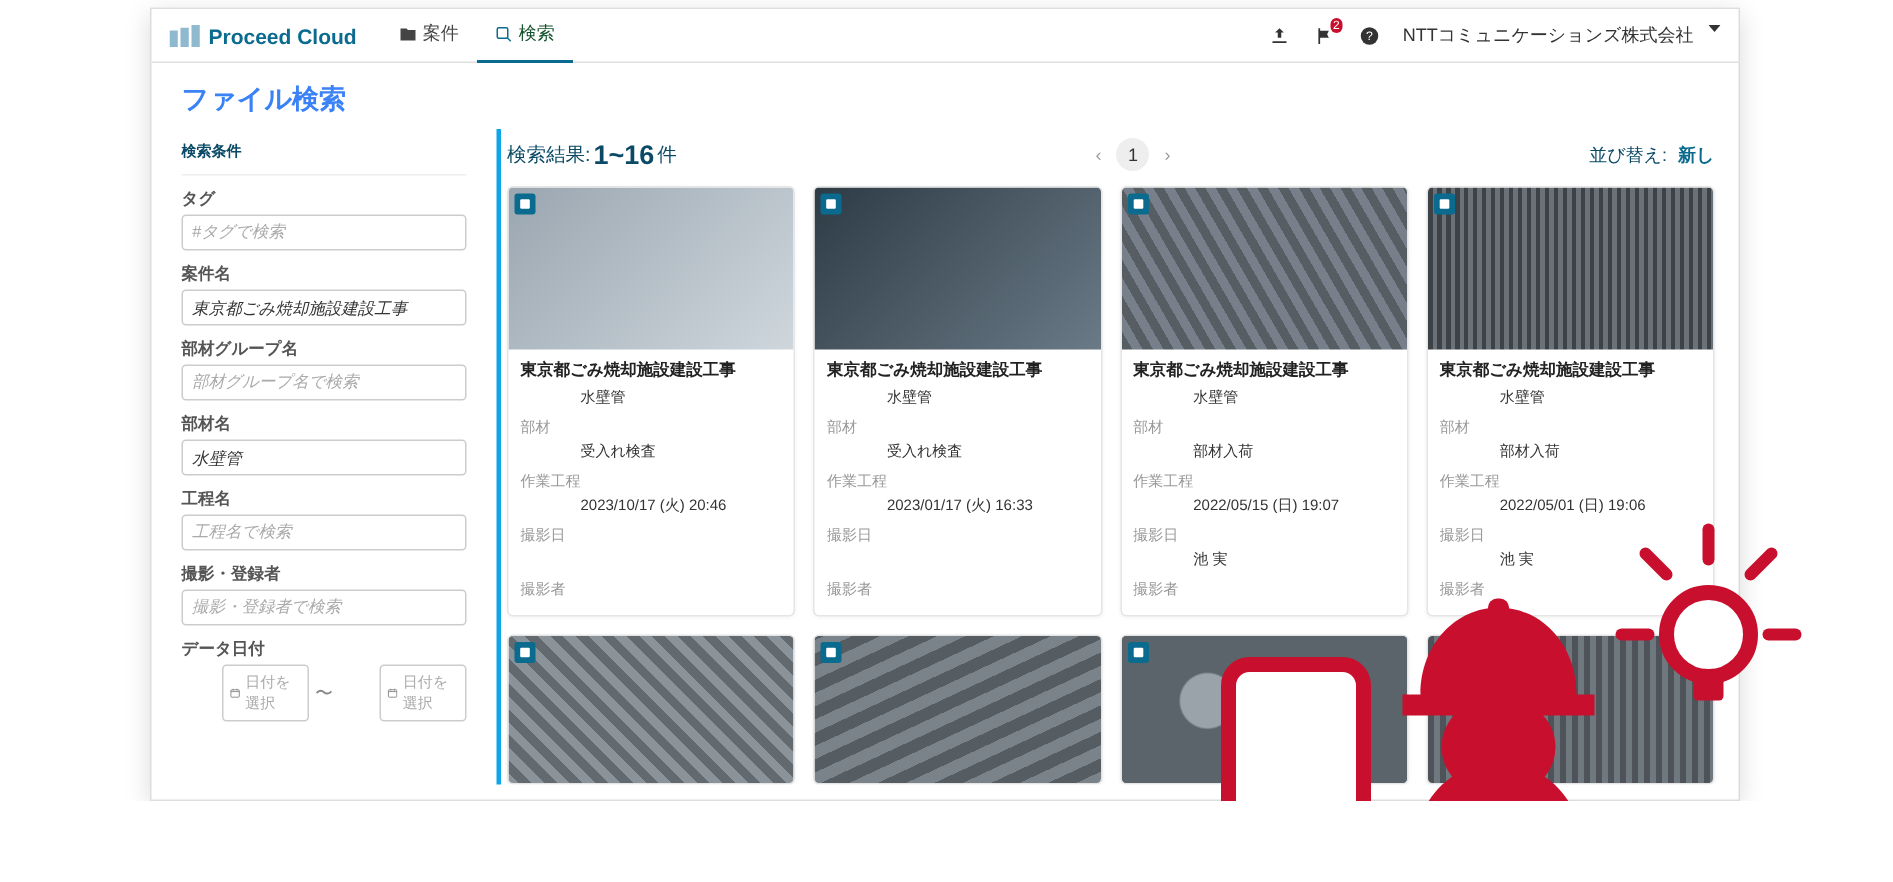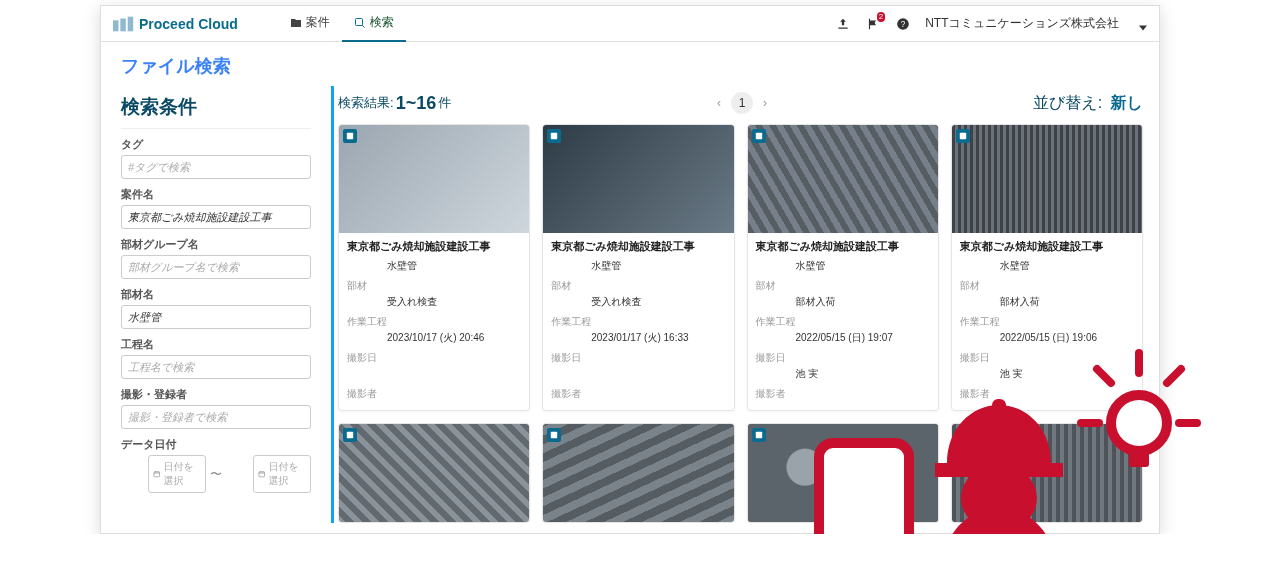--- a/index.html
+++ b/index.html
@@ -1,50 +1,50 @@
 <!DOCTYPE html>
 <html><head>
 <meta charset="utf-8">
 <style>
   * { box-sizing: border-box; margin: 0; padding: 0; }
   body { font-family: "Hiragino Sans", "Meiryo", sans-serif; background: #fff; color: #333; font-size: 12px; }
   .window { width: 1060px; margin: 5px 0 0 100px; background: #fff; border: 1px solid #ddd; box-shadow: 0 4px 16px rgba(0,0,0,0.15); position: relative; }
   
   .topbar { display: flex; align-items: center; height: 36px; border-bottom: 1px solid #e0e0e0; padding: 0 12px; }
-  .logo { display: flex; align-items: center; gap: 4px; margin-right: 40px; }
+  .logo { display: flex; align-items: center; gap: 4px; margin-right: 16px; }
   .logo-icon { width: 22px; height: 16px; }
   .logo-text { font-weight: bold; color: #0a6b8f; font-size: 14px; }
   .tabs { display: flex; height: 36px; }
   .tab { display: flex; align-items: center; gap: 4px; padding: 0 12px; font-size: 12px; color: #444; cursor: pointer; border-bottom: 2px solid transparent; }
   .tab.active { border-bottom-color: #0a6b8f; color: #14532d; }
   .topbar-right { margin-left: auto; display: flex; align-items: center; gap: 14px; font-size: 12px; }
   .topbar-icon { width: 16px; height: 16px; display:inline-flex; align-items:center; justify-content:center; position:relative; }
   .badge { position:absolute; top:-4px; right:-4px; background:#c8102e; color:#fff; font-size:8px; line-height:10px; padding:0 2px; border-radius:4px; }
-  .org { display:flex; align-items:flex-end; gap:20px; }
+  .org { display:flex; align-items:flex-start; gap:10px; }
   
   .page-title { padding: 12px 20px 8px; font-size: 18px; font-weight: bold; color: #3b82f6; }
   
   .body { display:flex; padding: 0 0 10px 0; }
   .sidebar { width: 230px; padding: 0 20px; }
-  .side-heading { font-size: 19px; font-weight: bold; color:#0a4a66; padding: 8px 0; border-bottom:1px solid #eee; margin-bottom:2px; }
+  .side-heading { font-size: 10px; font-weight: bold; color:#0a4a66; padding: 8px 0; border-bottom:1px solid #eee; margin-bottom:2px; }
   .field-label { font-size: 11px; color:#555; margin: 8px 0 3px; font-weight: bold; }
   .side-input { width:100%; border:1px solid #ccc; border-radius:3px; padding:5px 6px; font-size:11px; color:#333;font-style:italic; }
   .side-input::placeholder { color:#aaa; }
   .date-row { display:flex; align-items:center; gap:4px; }
   .date-input { flex:1; border:1px solid #ccc; border-radius:3px; padding:4px 4px; font-size:10px; display:flex; align-items:center; gap:3px; color:#aaa;margin-left:27px; }
   .tilde { color:#888; }
   
   .main { flex:1; padding: 0 16px 0 4px; border-left:3px solid #0ea5e9; overflow:hidden; }
   .results-bar { display:flex; align-items:center; padding:6px 0 10px; }
   .results-label { font-size:13px; color:#0a4a66; }
   .results-count { font-size:18px; font-weight:bold; color:#0a4a66; margin-left:2px; }
   .results-unit { font-size:13px; color:#0a4a66; margin-left:2px; }
   .pager { margin:0 auto; display:flex; align-items:center; gap:10px; color:#999; }
   .pager .page { width:22px; height:22px; border-radius:50%; background:#eee; display:flex; align-items:center; justify-content:center; color:#333; }
-  .sort { font-size:16px; color:#0a4a66; }
+  .sort { font-size:12px; color:#0a4a66; }
   .sort .sort-val { color:#0a6b8f; font-weight:bold; margin-left:4px; }
   
   .grid { display:grid; grid-template-columns: repeat(4, 1fr); gap:12px; }
   .card { background:#fff; border:1px solid #e5e5e5; border-radius:4px; overflow:hidden; box-shadow:0 1px 3px rgba(0,0,0,0.05); }
   .thumb { height:108px; background:#888; position:relative; }
   .thumb-badge { position:absolute; top:4px; left:4px; width:14px; height:14px; background:#0a6b8f; border-radius:2px; display:flex; align-items:center; justify-content:center; }
   .card-body { padding:6px 8px 8px; }
   .card-title { font-size:11px; font-weight:bold; color:#222; margin-bottom:4px; }
   .meta-row { display:flex; font-size:10px; color:#666; line-height:1.6; }
   .meta-k { width:40px; color:#999;margin-top:20px; }
@@ -280,21 +280,21 @@
             <div class="meta-row">
                 <span class="meta-k">部材</span>
                 <span class="meta-v">水壁管</span>
               </div>
             <div class="meta-row">
                 <span class="meta-k">作業工程</span>
                 <span class="meta-v">部材入荷</span>
               </div>
             <div class="meta-row">
                 <span class="meta-k">撮影日</span>
-                <span class="meta-v">2022/05/15 (日) 19:06</span>
+                <span class="meta-v">2022/05/01 (日) 19:06</span>
               </div>
             <div class="meta-row">
                 <span class="meta-k">撮影者</span>
                 <span class="meta-v">池 実</span>
               </div>
           </div>
         </div>
 
         <div class="card" style="height:100px;overflow:hidden;">
           <div class="thumb t5">

